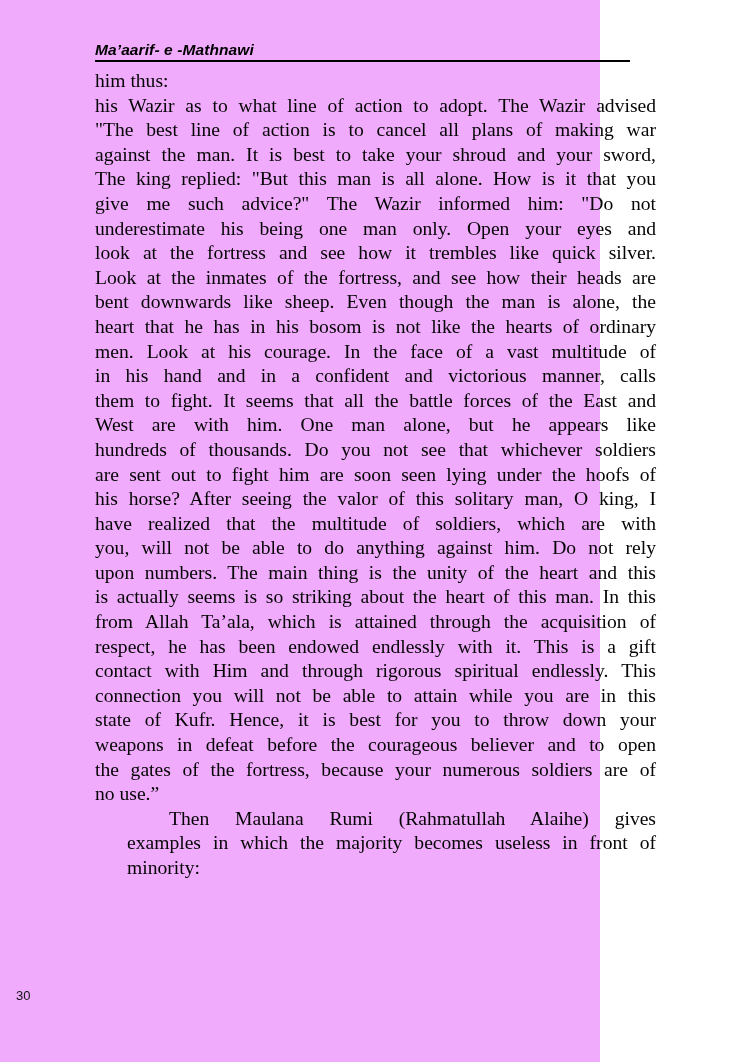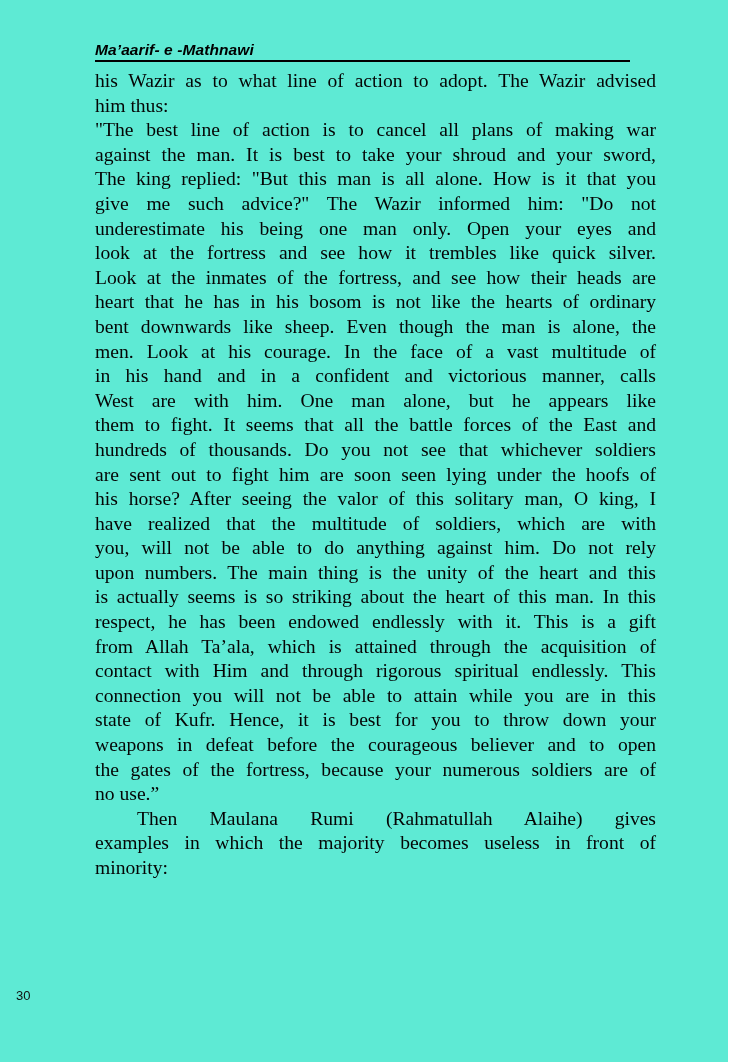--- a/index.html
+++ b/index.html
@@ -14,23 +14,23 @@
     overflow: hidden;
     font-family: "Liberation Serif", "DejaVu Serif", serif;
     color: #000000;
     -webkit-font-smoothing: antialiased;
   }
 
   .page {
     position: absolute;
     left: 0;
     top: 0;
-    width: 728px;
+    width: 600px;
     height: 1062px;
-    background: #5eead4;
+    background: #f0abfc;
   }
 
   
   .header {
     position: absolute;
     left: 95px;
     top: 41px;
     width: 535px;
   }
   .header-title {
@@ -70,20 +70,21 @@
     hyphens: none;
   }
 
   .para + .para {
     margin-top: 0;
   }
 
   .para-indent {
     margin-top: 24.6px;
     text-indent: 42px;
+    margin-left: 32px;
   }
 
   
   .line {
     display: block;
     text-align: justify;
     text-align-last: justify;
     white-space: nowrap;
   }
   .line.last {
@@ -110,50 +111,50 @@
 <div class="page">
 
   <div class="header">
     <div class="header-title">Ma’aarif- e -Mathnawi</div>
     <div class="header-rule"></div>
   </div>
 
   <div class="body-col">
 
     <p class="para">
+      <span class="line last">him thus:</span>
       <span class="line">his Wazir as to what line of action to adopt. The Wazir advised</span>
-      <span class="line last">him thus:</span>
     </p>
 
     <p class="para">
       <span class="line">"The best line of action is to cancel all plans of making war</span>
       <span class="line">against the man. It is best to take your shroud and your sword,</span>
     </p>
 
     <p class="para">
       <span class="line">The king replied: "But this man is all alone. How is it that you</span>
       <span class="line">give me such advice?" The Wazir informed him: "Do not</span>
       <span class="line">underestimate his being one man only. Open your eyes and</span>
       <span class="line">look at the fortress and see how it trembles like quick silver.</span>
       <span class="line">Look at the inmates of the fortress, and see how their heads are</span>
+      <span class="line">bent downwards like sheep. Even though the man is alone, the</span>
       <span class="line">heart that he has in his bosom is not like the hearts of ordinary</span>
-      <span class="line">bent downwards like sheep. Even though the man is alone, the</span>
       <span class="line">men. Look at his courage. In the face of a vast multitude of</span>
       <span class="line">in his hand and in a confident and victorious manner, calls</span>
+      <span class="line">them to fight. It seems that all the battle forces of the East and</span>
       <span class="line">West are with him. One man alone, but he appears like</span>
-      <span class="line">them to fight. It seems that all the battle forces of the East and</span>
       <span class="line">hundreds of thousands. Do you not see that whichever soldiers</span>
       <span class="line">are sent out to fight him are soon seen lying under the hoofs of</span>
       <span class="line">his horse? After seeing the valor of this solitary man, O king, I</span>
       <span class="line">have realized that the multitude of soldiers, which are with</span>
       <span class="line">you, will not be able to do anything against him. Do not rely</span>
       <span class="line">upon numbers. The main thing is the unity of the heart and this</span>
       <span class="line">is actually seems is so striking about the heart of this man. In this</span>
+      <span class="line">from Allah Ta’ala, which is attained through the acquisition of</span>
       <span class="line">respect, he has been endowed endlessly with it. This is a gift</span>
-      <span class="line">from Allah Ta’ala, which is attained through the acquisition of</span>
       <span class="line">contact with Him and through rigorous spiritual endlessly. This</span>
       <span class="line">connection you will not be able to attain while you are in this</span>
       <span class="line">state of Kufr. Hence, it is best for you to throw down your</span>
       <span class="line">weapons in defeat before the courageous believer and to open</span>
       <span class="line">the gates of the fortress, because your numerous soldiers are of</span>
       <span class="line last">no use.”</span>
     </p>
 
     <p class="para para-indent">
       <span class="line" style="text-indent:42px">Then Maulana Rumi (Rahmatullah Alaihe) gives</span>

